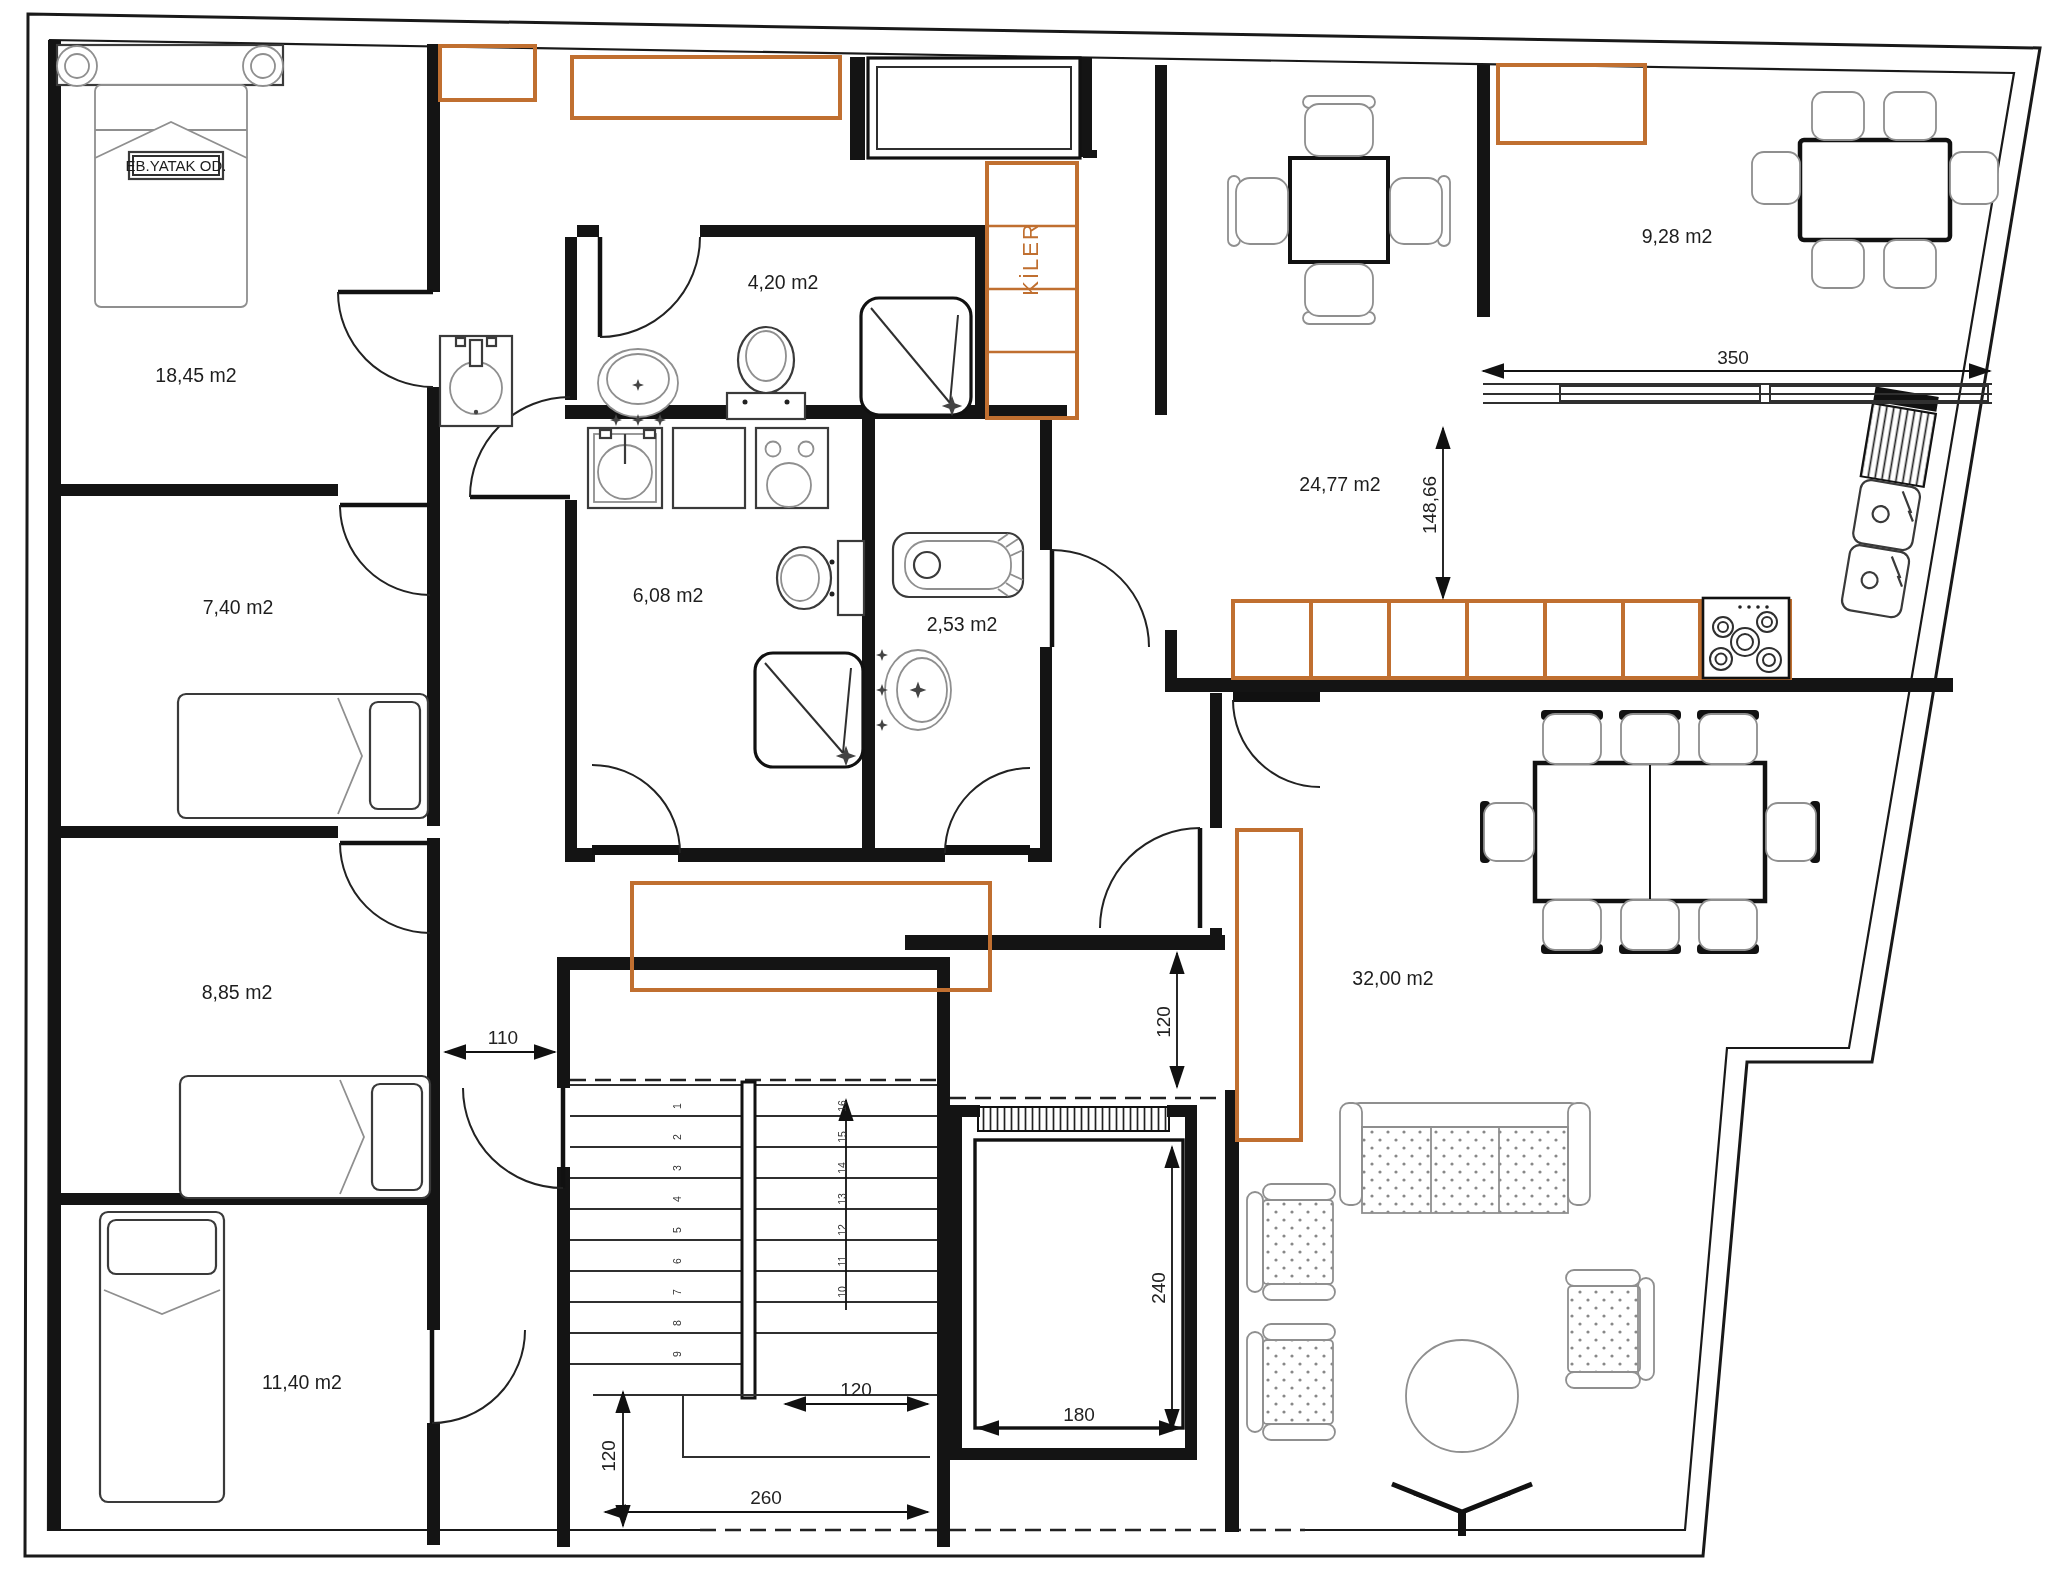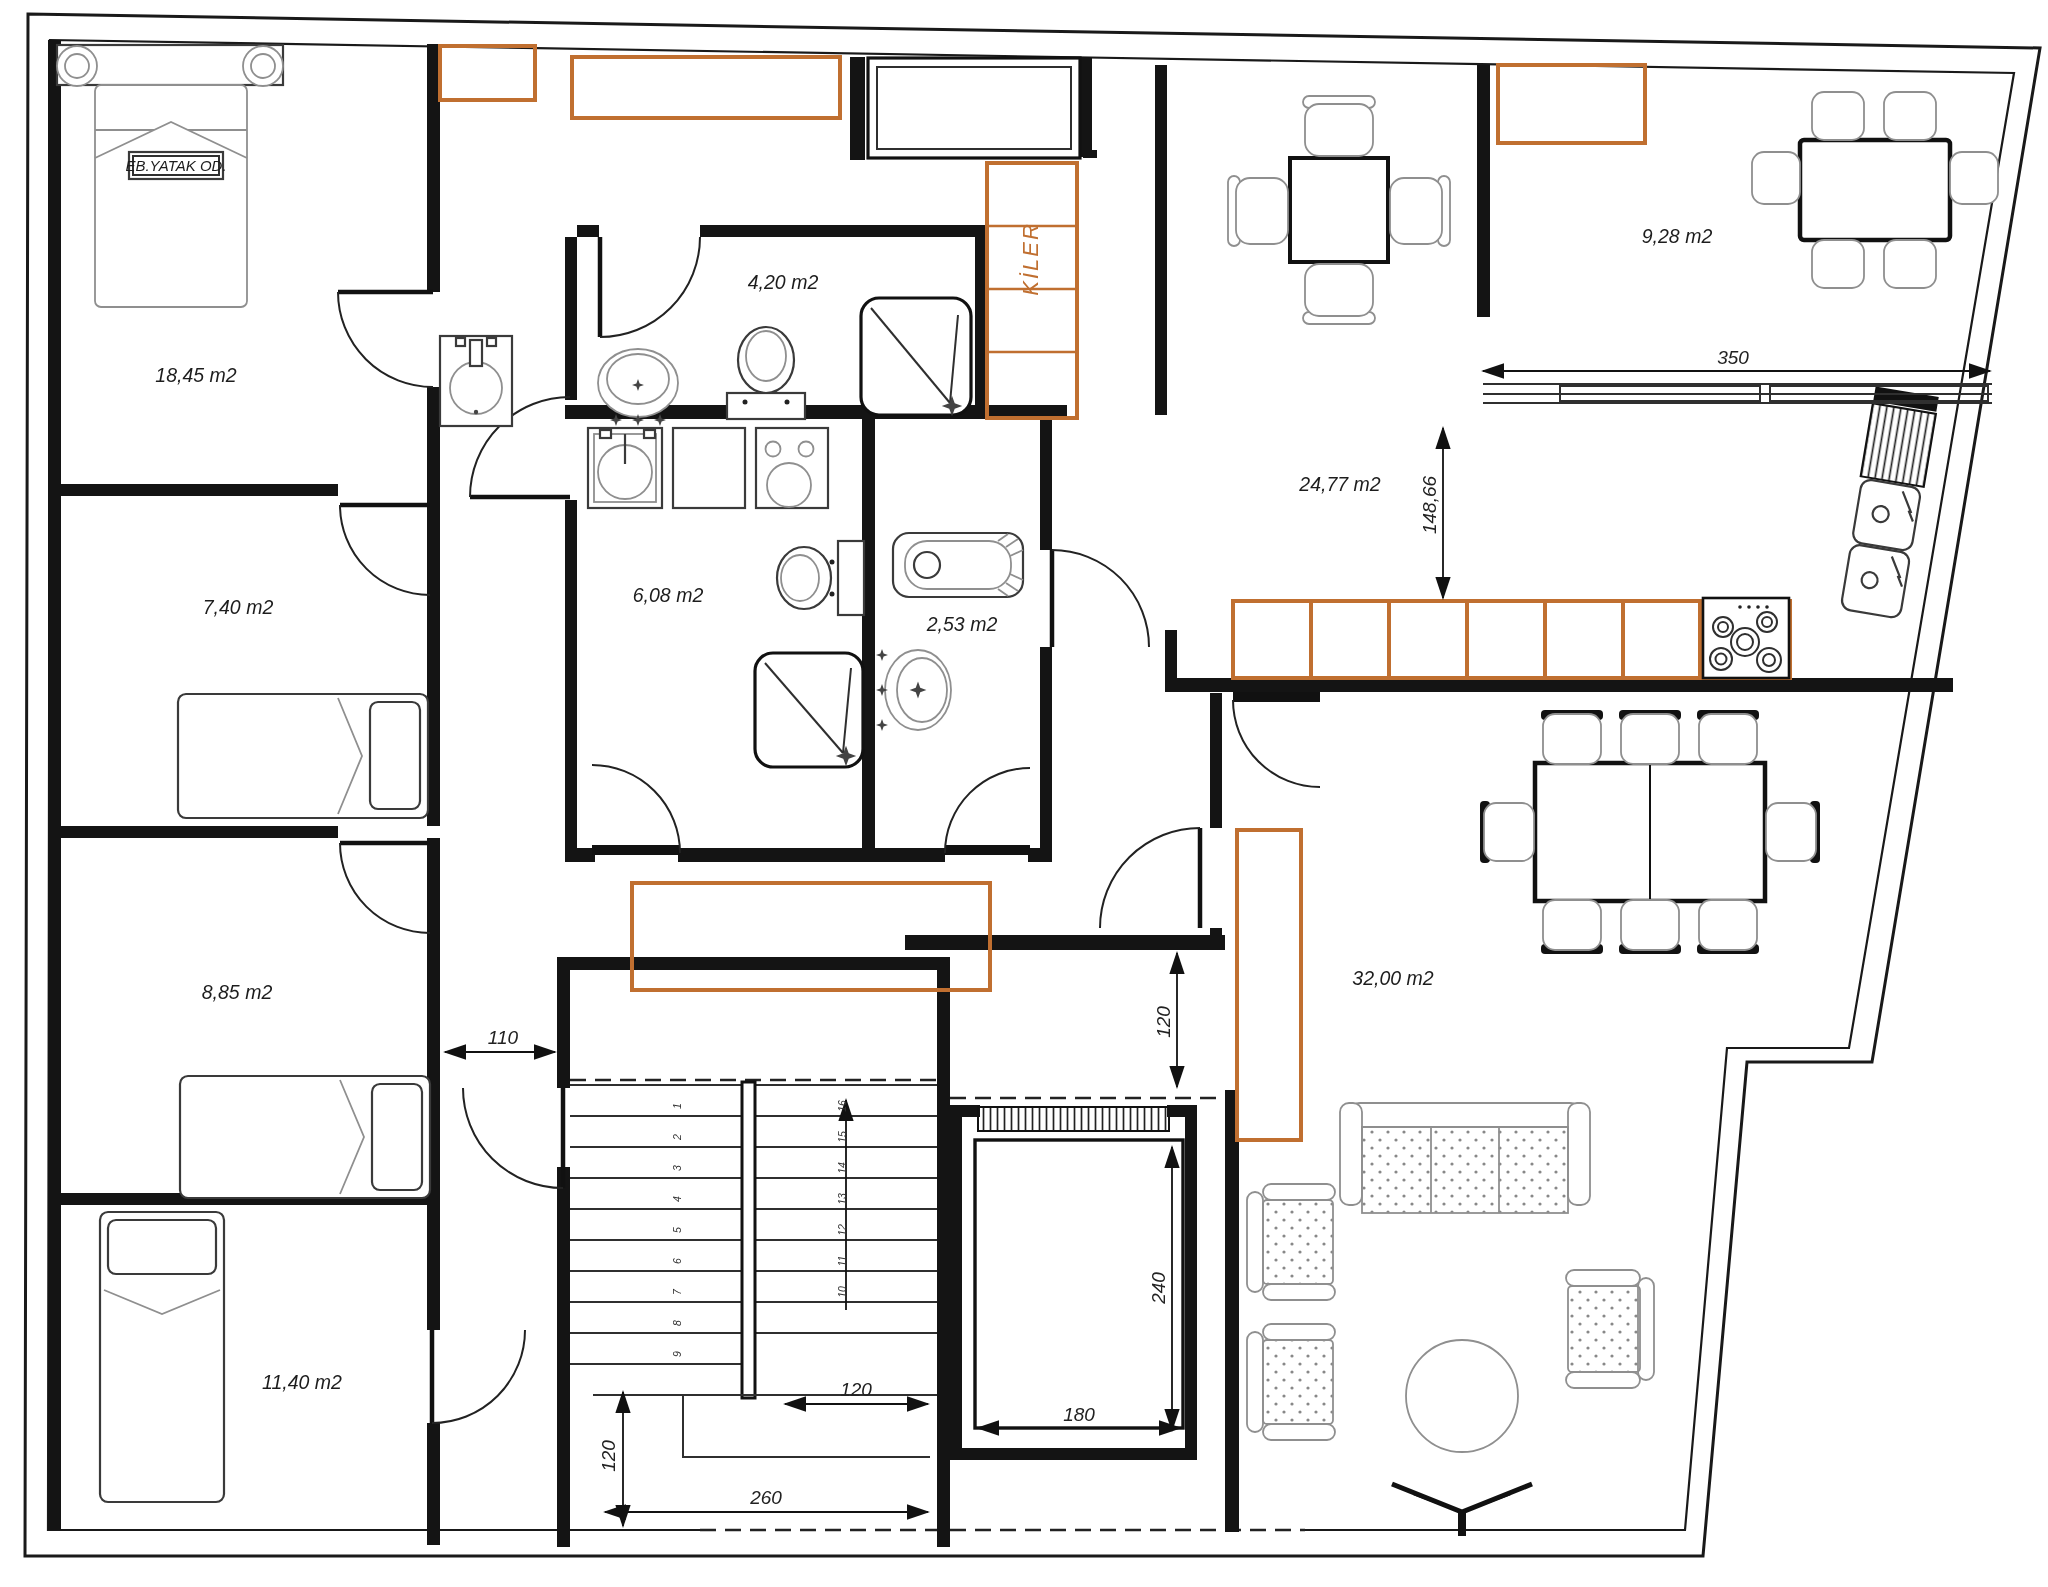--- a/index.html
+++ b/index.html
@@ -1,20 +1,20 @@
 <!DOCTYPE html>
 <html style="--wall: #141414; --line: #2f2f2f; --accent: #c06f30; --furn: #3a3a3a; --furnl: #8f8f8f;"><head>
 <meta charset="utf-8">
 <style>
   :root{
     --wall:#141414; --line:#2f2f2f; --accent:#c06f30;
     --furn:#3a3a3a; --furnl:#8f8f8f;
   }
   html,body{margin:0;padding:0;background:#ffffff;}
-  .stage{width:100%;max-width:2048px;margin:0 auto;font-style:italic;}
+  .stage{width:100%;max-width:2048px;margin:0 auto;}
   svg{display:block;width:100%;height:auto;background:#fff;}
   .wall{fill:var(--wall);stroke:none;}
   .boundary{stroke:#191919;stroke-width:3;fill:none;}
   .boundary2{stroke:#191919;stroke-width:2.2;fill:none;}
   .thin{stroke:var(--line);stroke-width:2;fill:none;}
   .thick{stroke:#111;stroke-width:3.2;fill:#fff;}
   .furn{stroke:var(--furn);stroke-width:2.2;fill:#fff;}
   .furnl{stroke:var(--furnl);stroke-width:1.8;fill:#fff;}
   .cush{stroke:var(--furnl);stroke-width:1.8;fill:url(#dts);}
   .orange{stroke:var(--accent);stroke-width:4;fill:none;}

